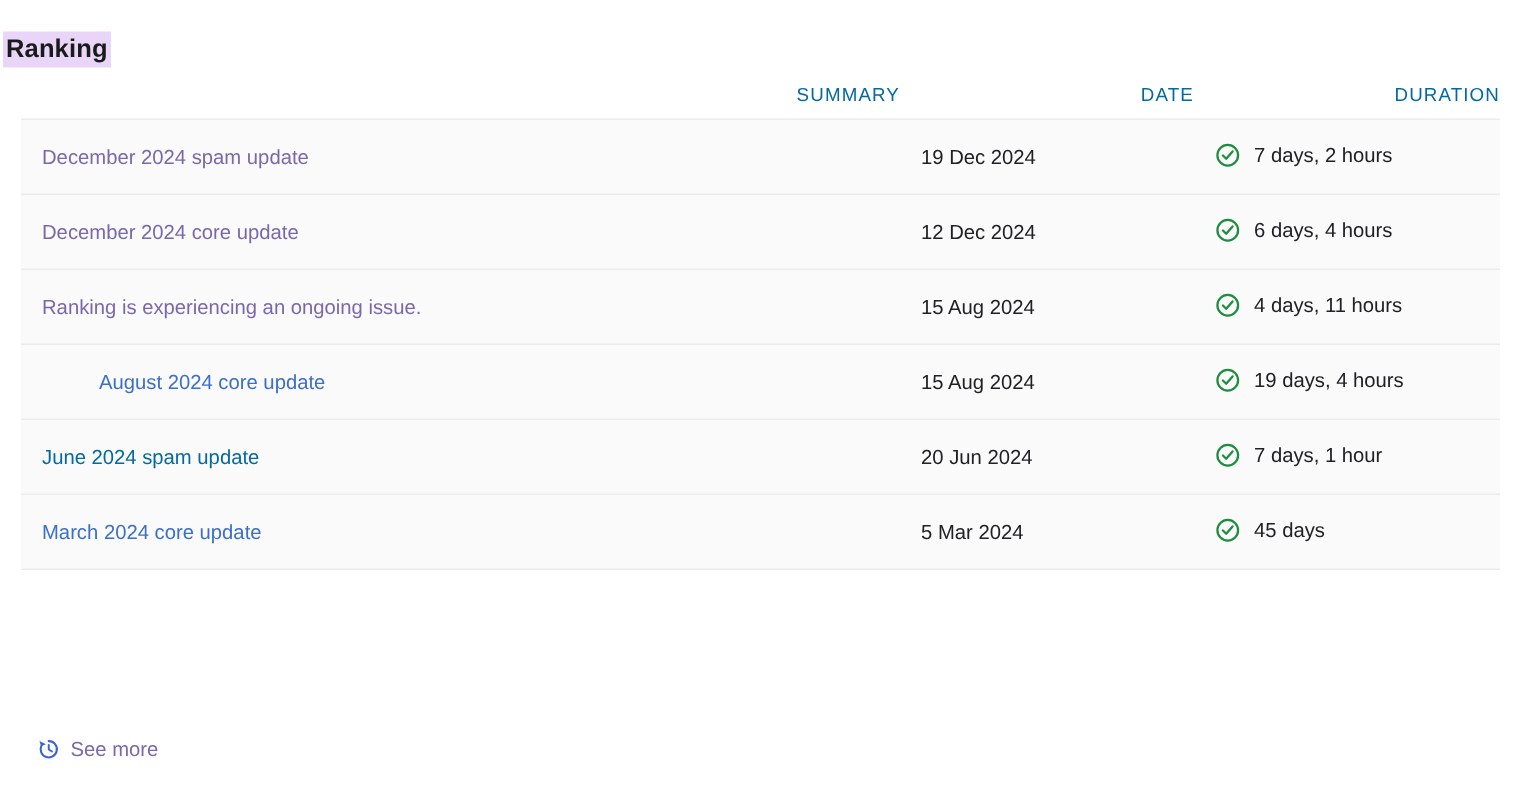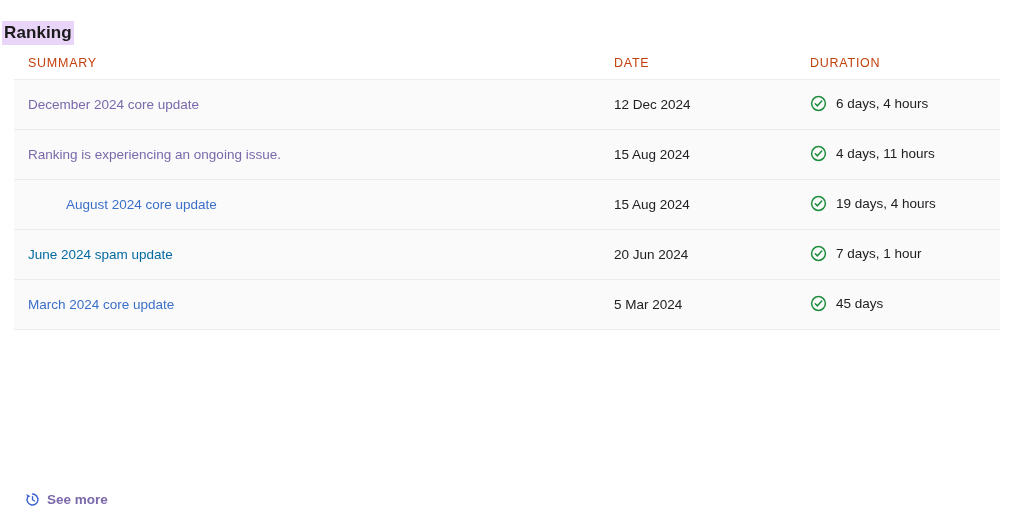--- a/index.html
+++ b/index.html
@@ -46,24 +46,24 @@
     top: 56px;
     width: 986px;
     border-collapse: collapse;
     table-layout: fixed;
   }
   .history-table col.c-summary { width: 586px; }
   .history-table col.c-date    { width: 196px; }
   .history-table col.c-dur     { width: 204px; }
 
   .history-table thead th {
-    text-align: left;
+    text-align: right;
     font-size: 12.5px;
     font-weight: normal;
-    color: #c2410c;
+    color: #0369a1;
     letter-spacing: 0.75px;
     padding: 0 0 9px 14px;
     background: #ffffff;
     border: none;
     vertical-align: bottom;
   }
 
   .history-table tbody tr {
     background: #fafafa;
   }
@@ -117,21 +117,20 @@
   
   .see-more {
     position: absolute;
     left: 25px;
     top: 492px;
     display: inline-flex;
     align-items: center;
     gap: 7px;
     cursor: pointer;
     text-decoration: none;
-    font-weight: bold;
   }
   .history-icon {
     width: 15px;
     height: 15px;
     display: block;
     flex: 0 0 15px;
   }
   .see-more-label {
     font-size: 13.5px;
     color: #7a68ab;
@@ -154,20 +153,33 @@
     </colgroup>
     <thead>
       <tr>
         <th>SUMMARY</th>
         <th>DATE</th>
         <th>DURATION</th>
       </tr>
     </thead>
     <tbody id="table-body">
         <tr>
+          <td><a class="summary-link visited" href="#" style="color: rgb(122, 104, 171);">December 2024 spam update</a></td>
+          <td class="date-cell">19 Dec 2024</td>
+          <td class="dur-cell"><span class="dur-inner">
+              <span>
+                <svg class="check-icon" viewBox="0 0 18 18" aria-hidden="true">
+                  <circle cx="9" cy="9" r="7.3" fill="none" stroke="#1e8e3e" stroke-width="1.6"></circle>
+                  <path d="M5.6 9.2 L7.9 11.5 L12.4 6.3" fill="none" stroke="#1e8e3e" stroke-width="1.6" stroke-linecap="round" stroke-linejoin="round"></path>
+                </svg>
+              </span>
+              <span class="dur-text">7 days, 2 hours</span>
+            </span></td>
+        </tr>
+        <tr>
           <td><a class="summary-link visited" href="#" style="color: rgb(122, 104, 171);">December 2024 core update</a></td>
           <td class="date-cell">12 Dec 2024</td>
           <td class="dur-cell"><span class="dur-inner">
               <span>
                 <svg class="check-icon" viewBox="0 0 18 18" aria-hidden="true">
                   <circle cx="9" cy="9" r="7.3" fill="none" stroke="#1e8e3e" stroke-width="1.6"></circle>
                   <path d="M5.6 9.2 L7.9 11.5 L12.4 6.3" fill="none" stroke="#1e8e3e" stroke-width="1.6" stroke-linecap="round" stroke-linejoin="round"></path>
                 </svg>
               </span>
               <span class="dur-text">6 days, 4 hours</span>

